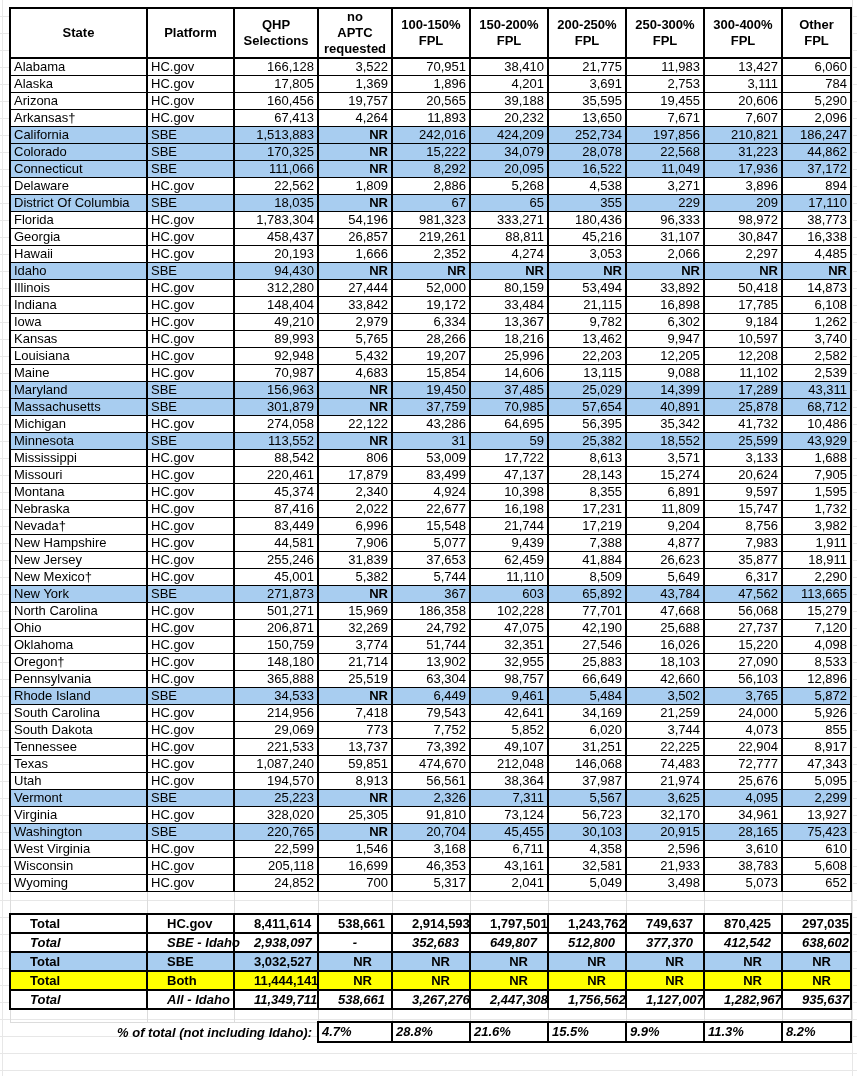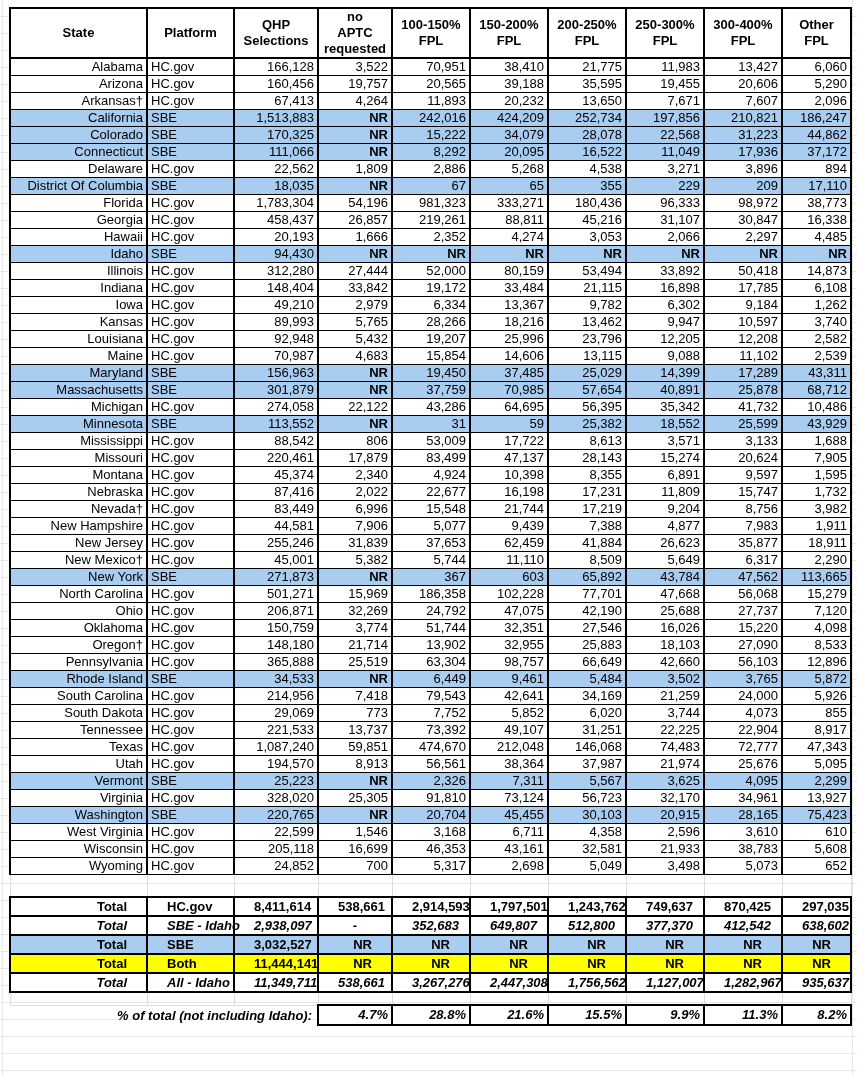--- a/index.html
+++ b/index.html
@@ -24,21 +24,21 @@
     border:2px solid #000; background:#fff;
     font-weight:bold; font-size:13px; line-height:1.22;
     text-align:center; vertical-align:middle;
     white-space:pre-line; height:48px; padding:0 2px;
   }
   tr.datarow td {
     border:1px solid #000; border-left-width:2px; border-right-width:2px;
     background:#fff; height:16px; line-height:16px; padding:0 3px;
     white-space:nowrap; overflow:hidden;
   }
-  td.state { text-align:right; }
+  td.state { }
   td.platform { text-align:left; }
   td.num { text-align:right; }
   td.nr { font-weight:bold; }
   td.dash { text-align:center; }
   tr.hl td { background:var(--hl,#a8cdf0); }
 
   tr.gap td { border:1px solid #dcdcdc; background:transparent; height:19px; }
   tr.gap2 td { height:9px; }
 
   tr.totalrow td {
@@ -48,21 +48,21 @@
   tr.totalrow.italic td { font-style:italic; }
   tr.totalrow.blue td { background:var(--hl,#a8cdf0); }
   tr.totalrow.yellow td { background:var(--yl,#ffff00); }
 
   tr.pct { height:20px; }
   td.pctlabel {
     border:none; background:transparent; text-align:right;
     font-weight:bold; font-style:italic; padding:0 5px 0 0; white-space:nowrap;
   }
   td.pctval {
-    border:2px solid #000; background:#fff; text-align:right;
+    border:2px solid #000; background:#fff; text-align:left;
     font-weight:bold; font-style:italic; padding:0 3px; height:16px; line-height:16px;
   }
 </style>
 </head>
 <body>
 
 <div class="gridbg"></div>
 
 <table>
   <colgroup>
@@ -107,20 +107,32 @@
         <td class="num">166,128</td>
         <td class="num">3,522</td>
         <td class="num">70,951</td>
         <td class="num">38,410</td>
         <td class="num">21,775</td>
         <td class="num">11,983</td>
         <td class="num">13,427</td>
         <td class="num">6,060</td>
       </tr>
       <tr class="datarow">
+        <td class="state">Alaska</td>
+        <td class="platform">HC.gov</td>
+        <td class="num">17,805</td>
+        <td class="num">1,369</td>
+        <td class="num">1,896</td>
+        <td class="num">4,201</td>
+        <td class="num">3,691</td>
+        <td class="num">2,753</td>
+        <td class="num">3,111</td>
+        <td class="num">784</td>
+      </tr>
+      <tr class="datarow">
         <td class="state">Arizona</td>
         <td class="platform">HC.gov</td>
         <td class="num">160,456</td>
         <td class="num">19,757</td>
         <td class="num">20,565</td>
         <td class="num">39,188</td>
         <td class="num">35,595</td>
         <td class="num">19,455</td>
         <td class="num">20,606</td>
         <td class="num">5,290</td>
@@ -293,21 +305,21 @@
         <td class="num">10,597</td>
         <td class="num">3,740</td>
       </tr>
       <tr class="datarow">
         <td class="state">Louisiana</td>
         <td class="platform">HC.gov</td>
         <td class="num">92,948</td>
         <td class="num">5,432</td>
         <td class="num">19,207</td>
         <td class="num">25,996</td>
-        <td class="num">23,796</td>
+        <td class="num">22,203</td>
         <td class="num">12,205</td>
         <td class="num">12,208</td>
         <td class="num">2,582</td>
       </tr>
       <tr class="datarow">
         <td class="state">Maine</td>
         <td class="platform">HC.gov</td>
         <td class="num">70,987</td>
         <td class="num">4,683</td>
         <td class="num">15,854</td>
@@ -664,21 +676,21 @@
         <td class="num">21,933</td>
         <td class="num">38,783</td>
         <td class="num">5,608</td>
       </tr>
       <tr class="datarow">
         <td class="state">Wyoming</td>
         <td class="platform">HC.gov</td>
         <td class="num">24,852</td>
         <td class="num">700</td>
         <td class="num">5,317</td>
-        <td class="num">2,698</td>
+        <td class="num">2,041</td>
         <td class="num">5,049</td>
         <td class="num">3,498</td>
         <td class="num">5,073</td>
         <td class="num">652</td>
       </tr>
     </tbody>
   <tbody>
     <tr class="gap">
         <td class=""></td>
         <td class=""></td>

